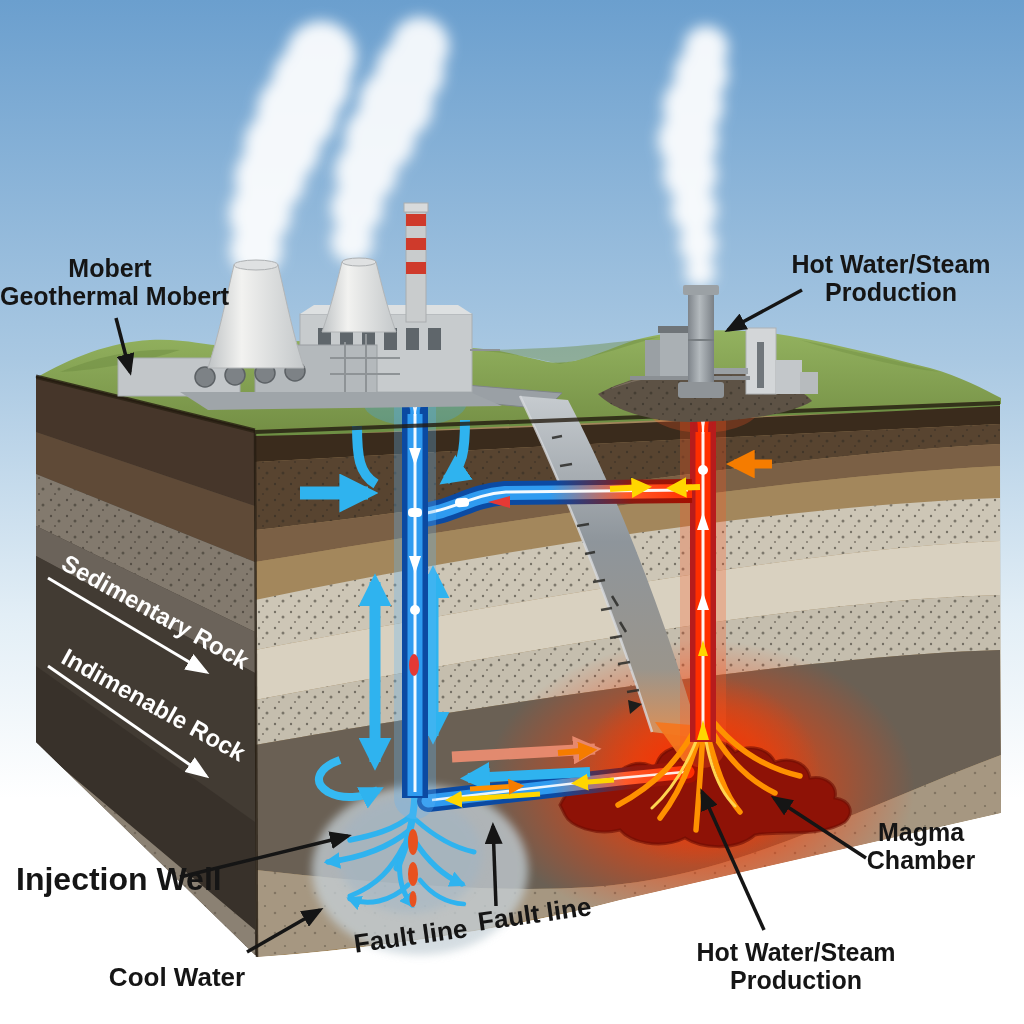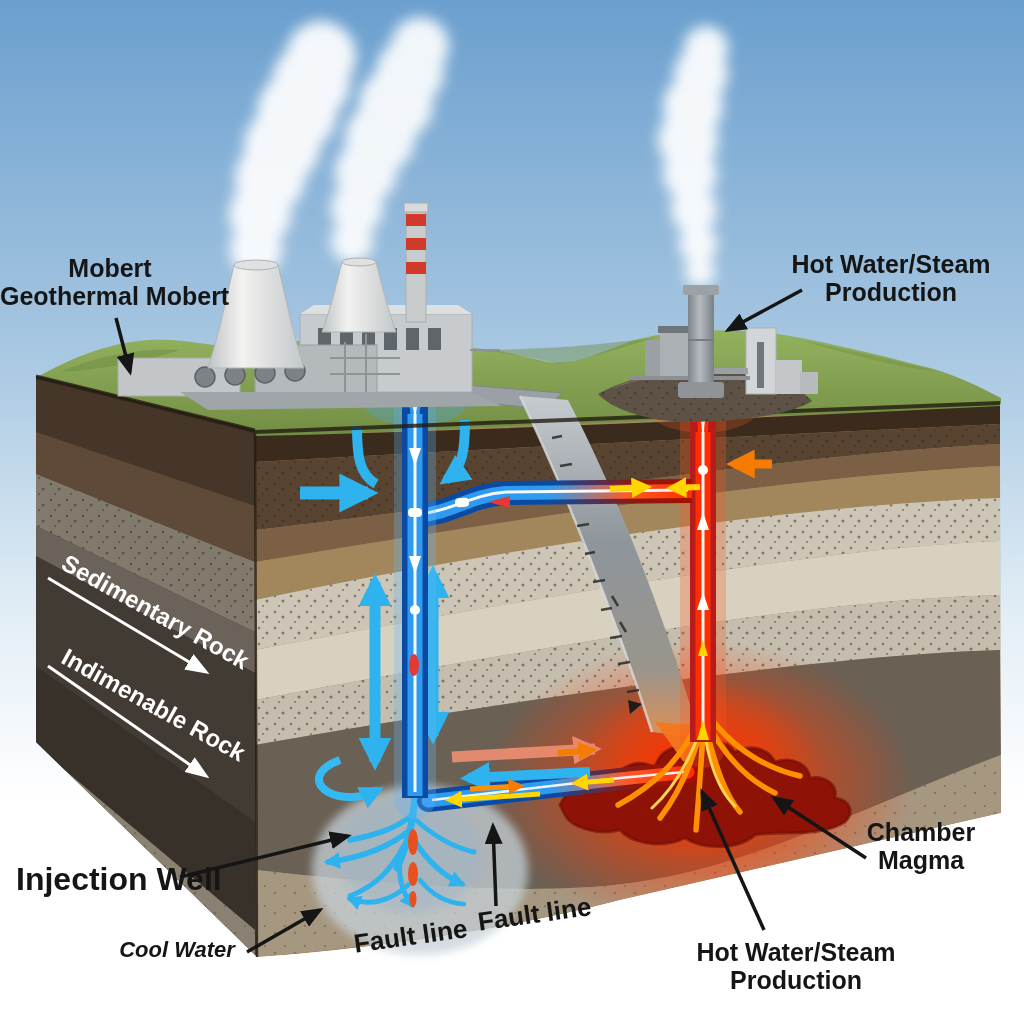--- a/index.html
+++ b/index.html
@@ -422,30 +422,30 @@
   <span class="ln">Hot Water/Steam</span>
   <span class="ln">Production</span>
 </div>
 
 <div class="lbl lbl-white rot29" style="left:70px;top:550px;font-size:24px;"><span>Sedimentary Rock</span></div>
 
 <div class="lbl lbl-white rot29" style="left:70px;top:644px;font-size:24px;"><span>Indimenable Rock</span></div>
 
 <div class="lbl" style="left:16px;top:862px;font-size:32px;"><span>Injection Well</span></div>
 
-<div class="lbl" style="left:92px;top:938px;width:170px;font-size:22px;font-style:italic;">
+<div class="lbl" style="left:92px;top:963px;width:170px;font-size:26px;">
   <span class="ln">Cool Water</span>
 </div>
 
 <div class="lbl rotm8" style="left:352px;top:930px;font-size:26px;"><span>Fault line</span></div>
 
 <div class="lbl rotm8" style="left:476px;top:908px;font-size:26px;"><span>Fault line</span></div>
 
 <div class="lbl" style="left:672px;top:938px;width:248px;font-size:25px;">
   <span class="ln">Hot Water/Steam</span>
   <span class="ln">Production</span>
 </div>
 
 <div class="lbl" style="left:846px;top:818px;width:150px;font-size:25px;">
+  <span class="ln">Magma</span>
   <span class="ln">Chamber</span>
-  <span class="ln">Magma</span>
 </div>
 </div>
 
 </body></html>

